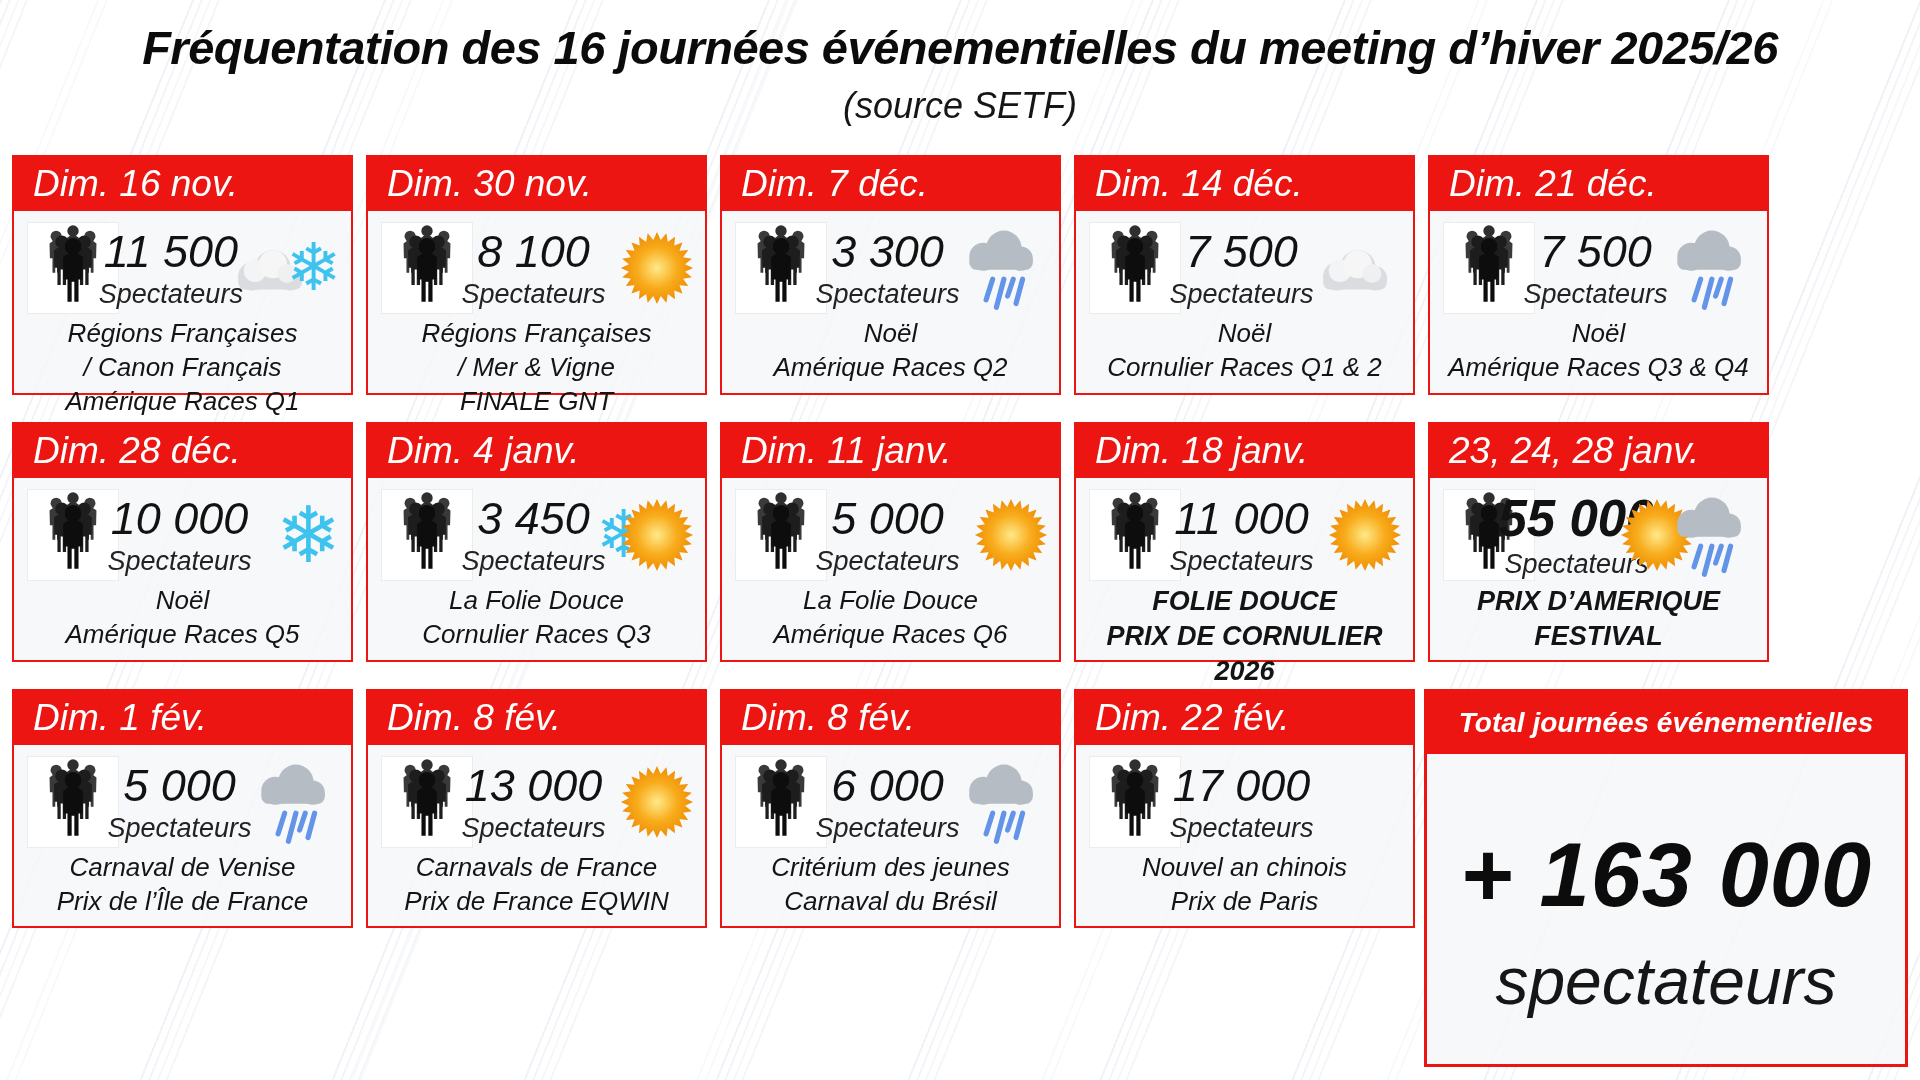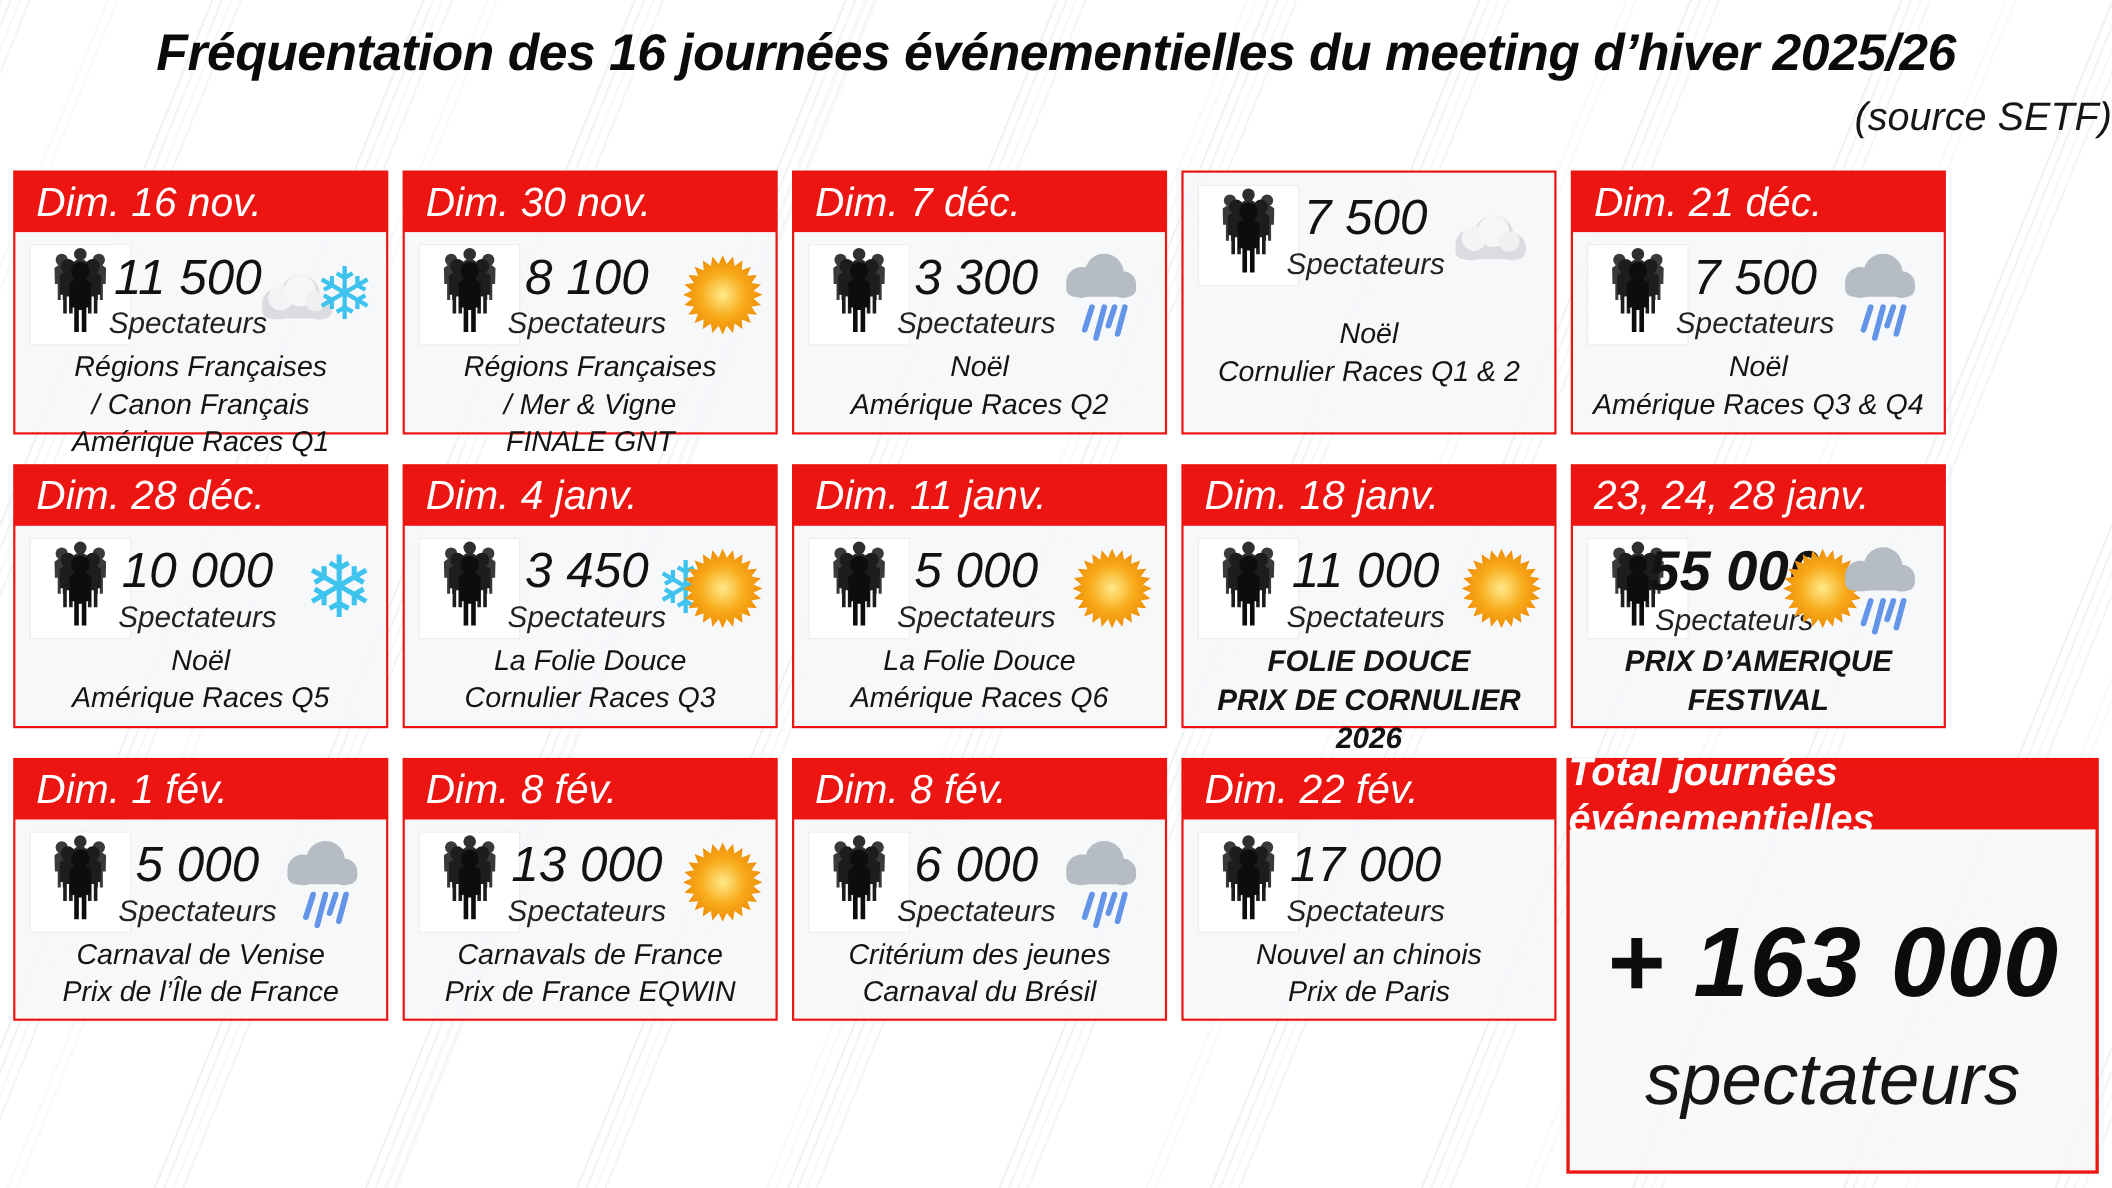--- a/index.html
+++ b/index.html
@@ -12,21 +12,21 @@
         rgba(199,208,222,.16) 16px 18px, transparent 18px 24px,
         rgba(199,208,222,.20) 24px 26px, transparent 26px 178px),
       repeating-linear-gradient(112deg, transparent 0 90px, rgba(205,213,226,.14) 90px 92px,
         transparent 92px 98px, rgba(205,213,226,.14) 98px 100px, transparent 100px 320px);
   }
   .page > *{position:relative;z-index:1;font-style:italic;}
   :root{--red:#ed1511;--ink:#121212;}
 
   .title{margin:0;padding-top:20px;text-align:center;font-size:47px;font-weight:700;
          color:#0b0b0b;letter-spacing:-.5px;}
-  .subtitle{text-align:right;font-size:36px;color:#161616;margin-top:10px;}
+  .subtitle{text-align:center;font-size:36px;color:#161616;margin-top:10px;}
 
   .grid{position:absolute;left:12px;top:155px;display:grid;
         grid-template-columns:repeat(5,341px);column-gap:13px;
         grid-template-rows:240px 240px 239px;row-gap:27px;}
 
   .card{display:flex;flex-direction:column;border:2px solid var(--red);
         box-sizing:border-box;background:rgba(246,247,249,.85);}
   .card-header{background:var(--red);margin:-1px -1px 0 -1px;height:55px;flex:none;}
   .date{display:block;color:#fff;font-size:37px;line-height:55px;padding-left:20px;white-space:nowrap;}
   .card-body{flex:1;display:flex;flex-direction:column;}
@@ -44,21 +44,21 @@
   .card-events{flex:1;display:flex;flex-direction:column;justify-content:center;
                text-align:center;padding:4px 8px 14px;}
   .event-line{font-size:26px;line-height:1.3;color:#141414;}
   .event-line.bold{font-weight:700;font-size:27px;}
 
   .total-box{position:absolute;left:1424px;top:689px;width:484px;height:378px;
              border:3px solid var(--red);box-sizing:border-box;background:rgba(246,247,249,.85);
              display:flex;flex-direction:column;}
   .total-header{background:var(--red);margin:-1px -1px 0 -1px;height:63px;flex:none;
                 display:flex;align-items:center;justify-content:center;}
-  .total-header span{color:#fff;font-weight:700;font-size:36px;}
+  .total-header span{color:#fff;font-weight:700;font-size:28px;}
   .total-body{flex:1;display:flex;flex-direction:column;align-items:center;justify-content:center;padding-top:24px;}
   .total-value{font-size:90px;font-weight:700;color:#0c0c0c;letter-spacing:1px;white-space:nowrap;}
   .total-unit{font-size:66px;color:#161616;margin-top:16px;}
 </style>
 </head>
 <body>
 
 <div class="page">
   <h1 class="title">Fréquentation des 16 journées événementielles du meeting d’hiver 2025/26</h1>
   <div class="subtitle">(source SETF)</div>
@@ -201,20 +201,23 @@
               </svg>
             </span>
       </div>
       <div class="card-events">
             <div class="event-line">Noël</div>
             <div class="event-line">Amérique Races Q2</div>
           </div>
     </div>
   </div>
       <div class="card">
+    <div class="card-header">
+      <span class="date">Dim. 14 déc.</span>
+    </div>
     <div class="card-body">
       <div class="card-top">
         <span class="people">
               <svg width="90" height="90" viewBox="0 0 96 96">
                 <rect x="0" y="0" width="96" height="96" fill="#ffffff"></rect>
                 <circle cx="30" cy="14.16" r="5.928" fill="#3a3a3a"></circle>
                 <path d="M22.98,21.96 Q30,14.939999999999998 37.02,21.96 L36.63,37.56 L33.9,37.56 L33.9,53.16 L30.936,53.16 L30.936,39.12 L29.064,39.12 L29.064,53.16 L26.1,53.16 L26.1,37.56 L23.37,37.56 Z" fill="#3a3a3a"></path>
                 <circle cx="48" cy="8.599999999999998" r="6.08" fill="#2f2f2f"></circle>
                 <path d="M40.8,16.6 Q48,9.399999999999999 55.2,16.6 L54.8,32.6 L52,32.6 L52,48.6 L48.96,48.6 L48.96,34.2 L47.04,34.2 L47.04,48.6 L44,48.6 L44,32.6 L41.2,32.6 Z" fill="#2f2f2f"></path>
                 <circle cx="66" cy="14.16" r="5.928" fill="#3a3a3a"></circle>

